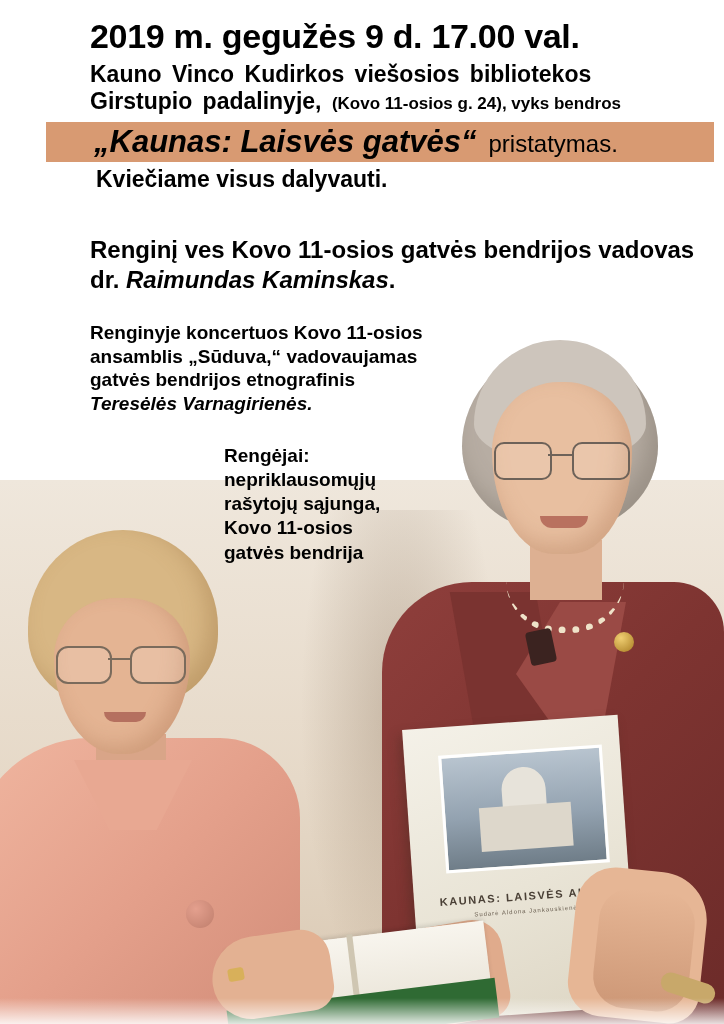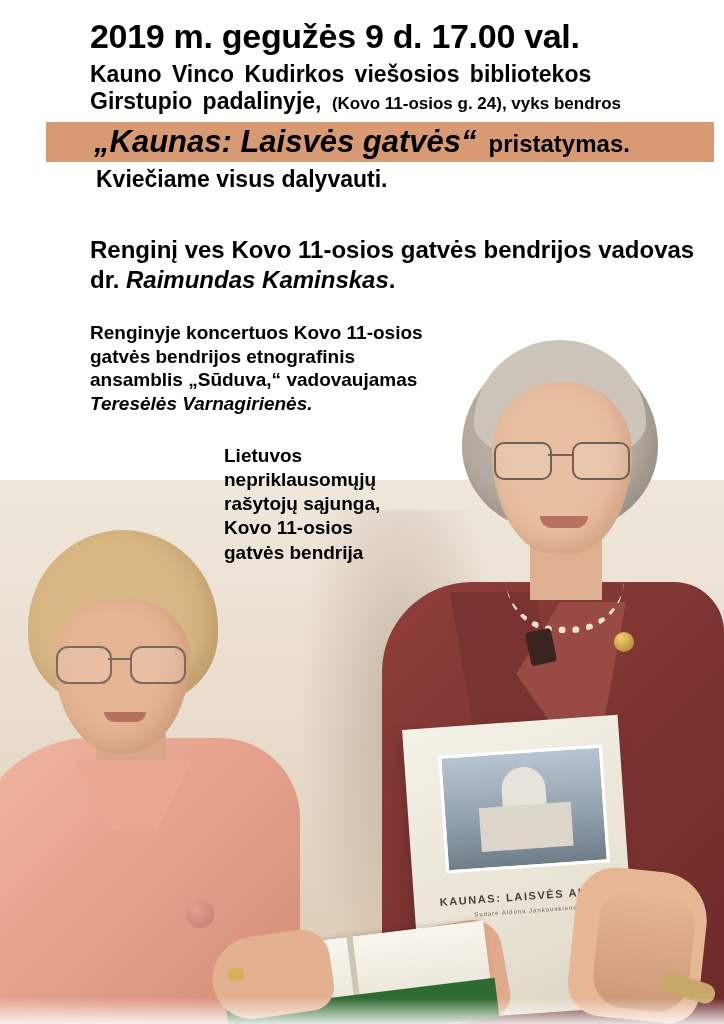--- a/index.html
+++ b/index.html
@@ -90,21 +90,21 @@
     font-size: 31px;
     font-weight: bold;
     font-style: italic;
     line-height: 40px;
     padding-left: 4px;
     white-space: nowrap;
   }
   .title-text .pristatymas {
     font-size: 24px;
     font-style: normal;
-    font-weight: bold;
+    font-weight: normal;
     padding-left: 12px;
   }
 
   .invite {
     font-size: 23px;
     font-weight: bold;
     margin-top: 4px;
     margin-left: 6px;
   }
 
@@ -549,27 +549,27 @@
     <div class="para1">
       <div>Renginį ves Kovo 11-osios gatvės bendrijos vadovas</div>
       <div>
         <span>dr.</span>
         <span class="name">Raimundas Kaminskas</span><span>.</span>
       </div>
     </div>
 
     <div class="para2">
       <div>Renginyje koncertuos Kovo 11-osios</div>
+      <div>ansamblis „Sūduva,“ vadovaujamas</div>
       <div>gatvės bendrijos etnografinis</div>
-      <div>ansamblis „Sūduva,“ vadovaujamas</div>
       <div class="name">Teresėlės Varnagirienės.</div>
     </div>
   </div>
 
   <div class="organizers">
-    <div>Lietuvos</div>
+    <div>Rengėjai:</div>
     <div>nepriklausomųjų</div>
     <div>rašytojų sąjunga,</div>
     <div>Kovo 11-osios</div>
     <div>gatvės bendrija</div>
   </div>
 
 </div>
 
 </body></html>

